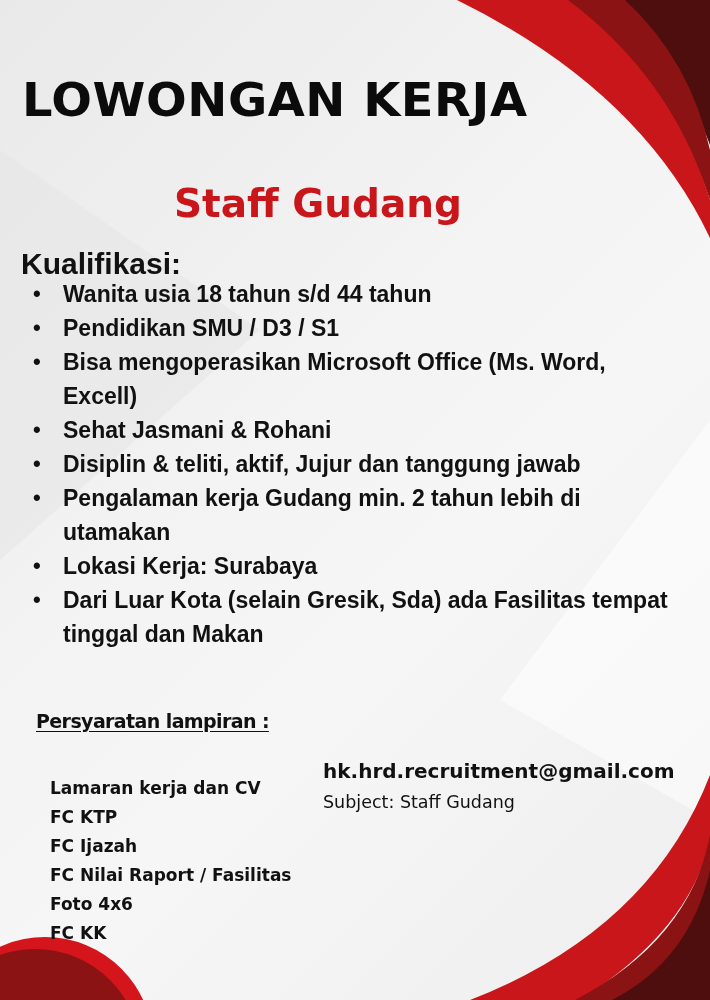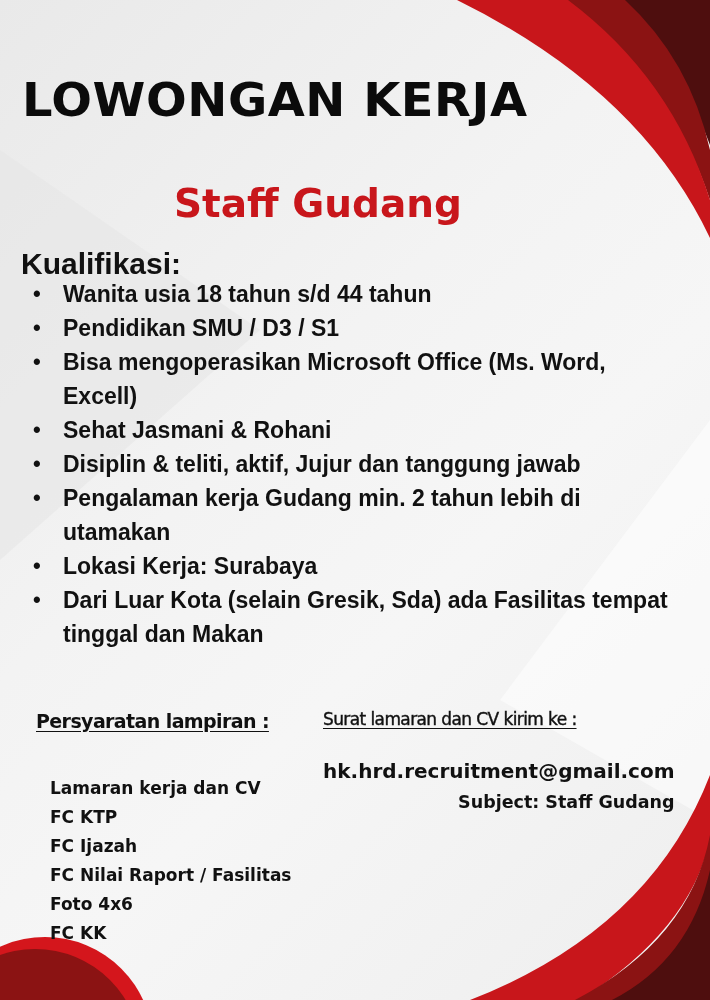--- a/index.html
+++ b/index.html
@@ -43,27 +43,27 @@
       font-size: 19px; text-decoration: underline; text-underline-offset: 3px;
       letter-spacing: -0.6px; color: #111;
     }
     .req-heading { left: 36px; top: 710px; text-align: right; }
     .send-heading { left: 323px; top: 709px; font-size: 17px; font-weight: normal; text-decoration-thickness: 1px; -webkit-text-stroke: 0.4px #111; }
     .req-list {
       position: absolute; left: 36px; top: 760px; list-style: none; margin: 14px; padding: 0;
       font-family: "DejaVu Sans", sans-serif; font-weight: bold; font-size: 17px;
       line-height: 29px; color: #111;
     }
-    .contact { position: absolute; left: 323px; top: 756px; margin: 0; text-align: right; }
+    .contact { position: absolute; left: 323px; top: 756px; margin: 0; }
     .email {
       font-family: "DejaVu Sans", sans-serif; font-weight: bold; font-size: 20px; color: #111;
       display: block; text-decoration: none; line-height: 30px;
     }
     .subject-line {
-      font-family: "DejaVu Sans", sans-serif; font-weight: bold; font-size: 17.5px; color: #111;
+      font-family: "DejaVu Sans", sans-serif; font-weight: normal; font-size: 17.5px; color: #111;
       display: block; line-height: 32px;
     }
   </style>
 </head>
 <body>
 
 <svg class="bg" viewBox="0 0 710 1000" xmlns="http://www.w3.org/2000/svg">
 
   <polygon points="0,150 260,330 0,560" fill="#e6e6e6" opacity="0.6"></polygon>
   <polygon points="710,420 500,700 710,820" fill="#ffffff" opacity="0.5"></polygon>
@@ -99,18 +99,17 @@
   <div class="req-heading">Persyaratan lampiran :</div>
   <ul class="req-list">
     <li>Lamaran kerja dan CV</li>
     <li>FC KTP</li>
     <li>FC Ijazah</li>
     <li>FC Nilai Raport / Fasilitas</li>
     <li>Foto 4x6</li>
     <li>FC KK</li>
   </ul>
 
-  <div class="send-heading">Surat lamaran dan CV kirim ke :</div>
   <div class="contact">
     <span class="email">hk.hrd.recruitment@gmail.com</span>
     <span class="subject-line">Subject: Staff Gudang</span>
   </div>
 </div>
 
 </body></html>

